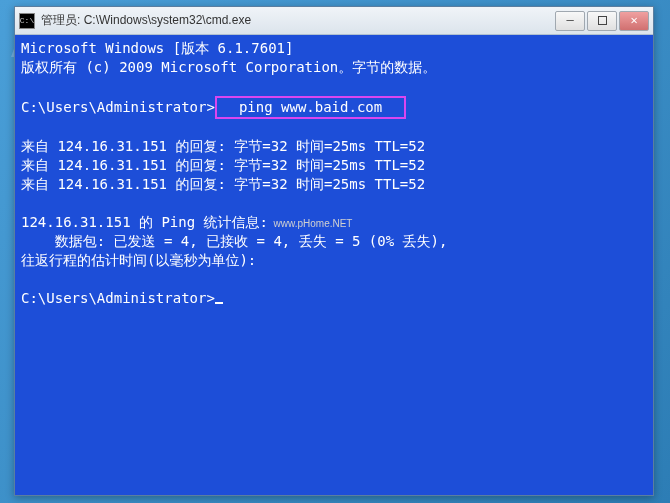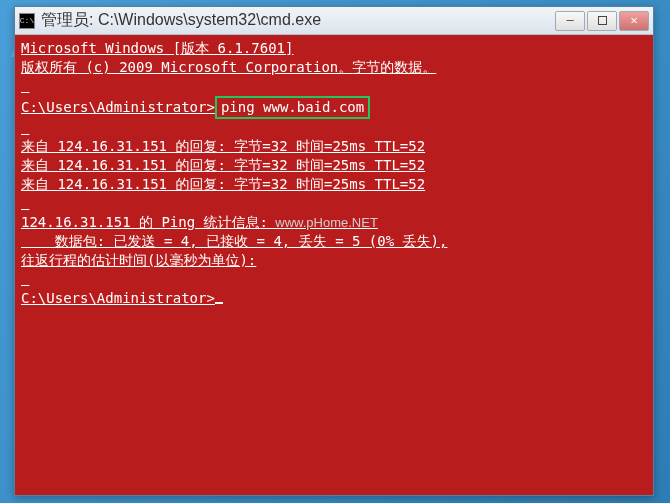--- a/index.html
+++ b/index.html
@@ -47,21 +47,21 @@
       border: 1px solid #888;
       margin-right: 6px;
       display: flex;
       align-items: center;
       justify-content: center;
       font-size: 8px;
       color: #ccc;
     }
     .titlebar-text {
       flex: 1;
-      font-size: 16px;
+      font-size: 12px;
       color: #333;
       font-family: "Microsoft YaHei", Tahoma, sans-serif;
     }
     .window-controls {
       display: flex;
       gap: 2px;
     }
     .win-btn {
       width: 30px;
       height: 20px;
@@ -73,41 +73,40 @@
       justify-content: center;
       font-size: 12px;
       color: #444;
       cursor: pointer;
     }
     .win-btn.close {
       background: linear-gradient(#f0a0a0, #d07070);
       color: #fff;
     }
     .console {
-      background: #b91c1c;
+      background: #1d4ed8;
       height: calc(100% - 28px);
       padding: 4px 6px;
       color: #fff;
       font-size: 14px;
       line-height: 1.35;
       font-family: "NSimSun", "SimSun", Consolas, monospace;
       overflow: hidden;
       position: relative;
-      text-decoration: underline;
     }
     .console-line { white-space: pre; }
     .highlight-box {
-      border: 2px solid #22c55e;
-      padding: 0 4px;
+      border: 2px solid #d946ef;
+      padding: 0 22px;
       display: inline-block;
     }
     .watermark-overlay {
       color: #d0d0d0;
       font-family: Arial, sans-serif;
-      font-size: 13px;
+      font-size: 10px;
     }
     .cursor {
       display: inline-block;
       width: 8px;
       height: 2px;
       background: #fff;
       vertical-align: baseline;
       margin-bottom: -1px;
     }
     .minimize-glyph { font-weight: bold; }

